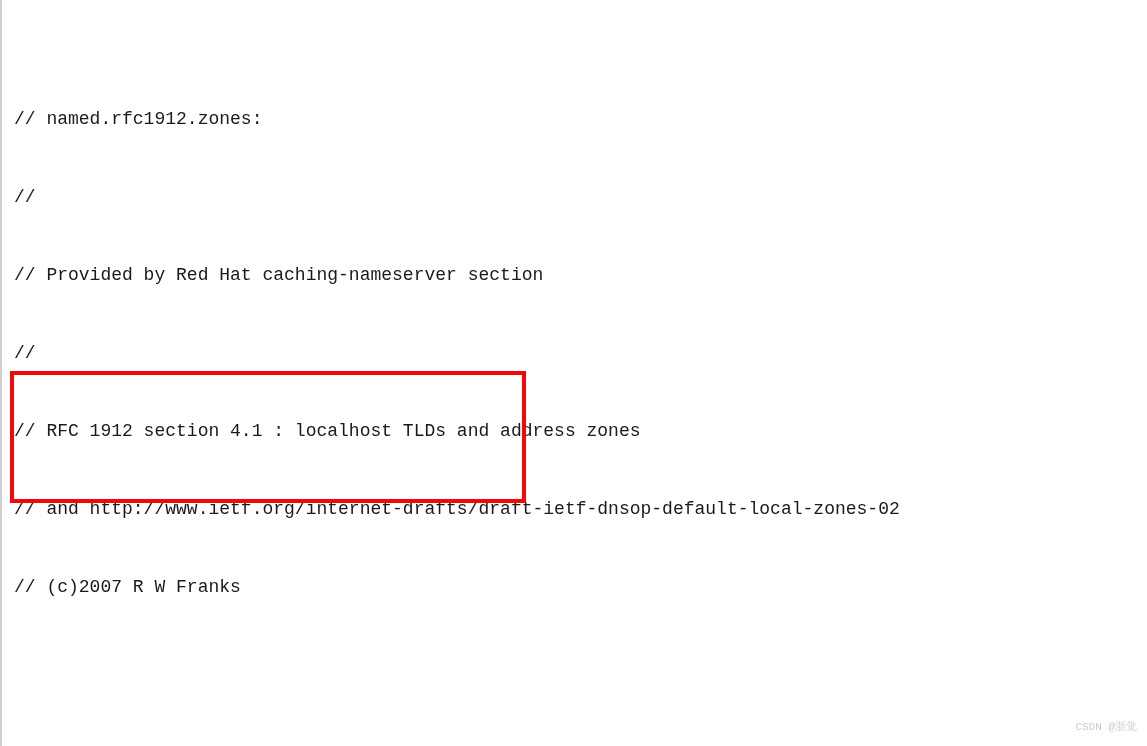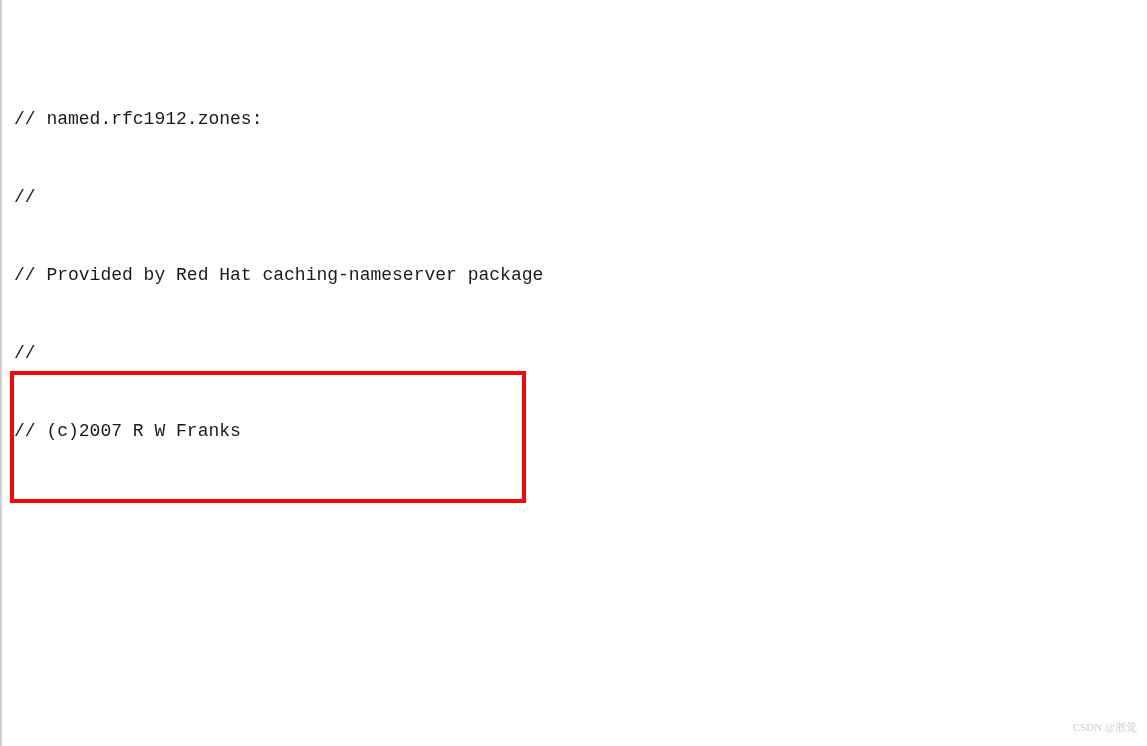--- a/index.html
+++ b/index.html
@@ -37,36 +37,38 @@
   .redbox {
     position: absolute;
     border: 4px solid #f40707;
     pointer-events: none;
     box-sizing: border-box;
   }
   .watermark {
     position: absolute;
     right: 10px;
     bottom: 6px;
-    font-family: Liberation Serif, serif;
+    font-family: Liberation Mono, monospace;
     font-size: 11px;
     color: rgba(0,0,0,0.22);
     white-space: nowrap;
   }
 </style>
 </head>
 <body>
 
 <div class="page">
   <div class="left-rule"></div>
 
   <span class="code-line">// named.rfc1912.zones:</span>
   <span class="code-line">//</span>
-  <span class="code-line">// Provided by Red Hat caching-nameserver package</span>
+  <span class="code-line">// Provided by Red Hat caching-nameserver section</span>
   <span class="code-line">//</span>
+  <span class="code-line">// RFC 1912 section 4.1 : localhost TLDs and address zones</span>
+  <span class="code-line">// and http://www.ietf.org/internet-drafts/draft-ietf-dnsop-default-local-zones-02</span>
   <span class="code-line">// (c)2007 R W Franks</span>
   
   
   
   <span class="code-line"></span>
   
   
   
   
   

